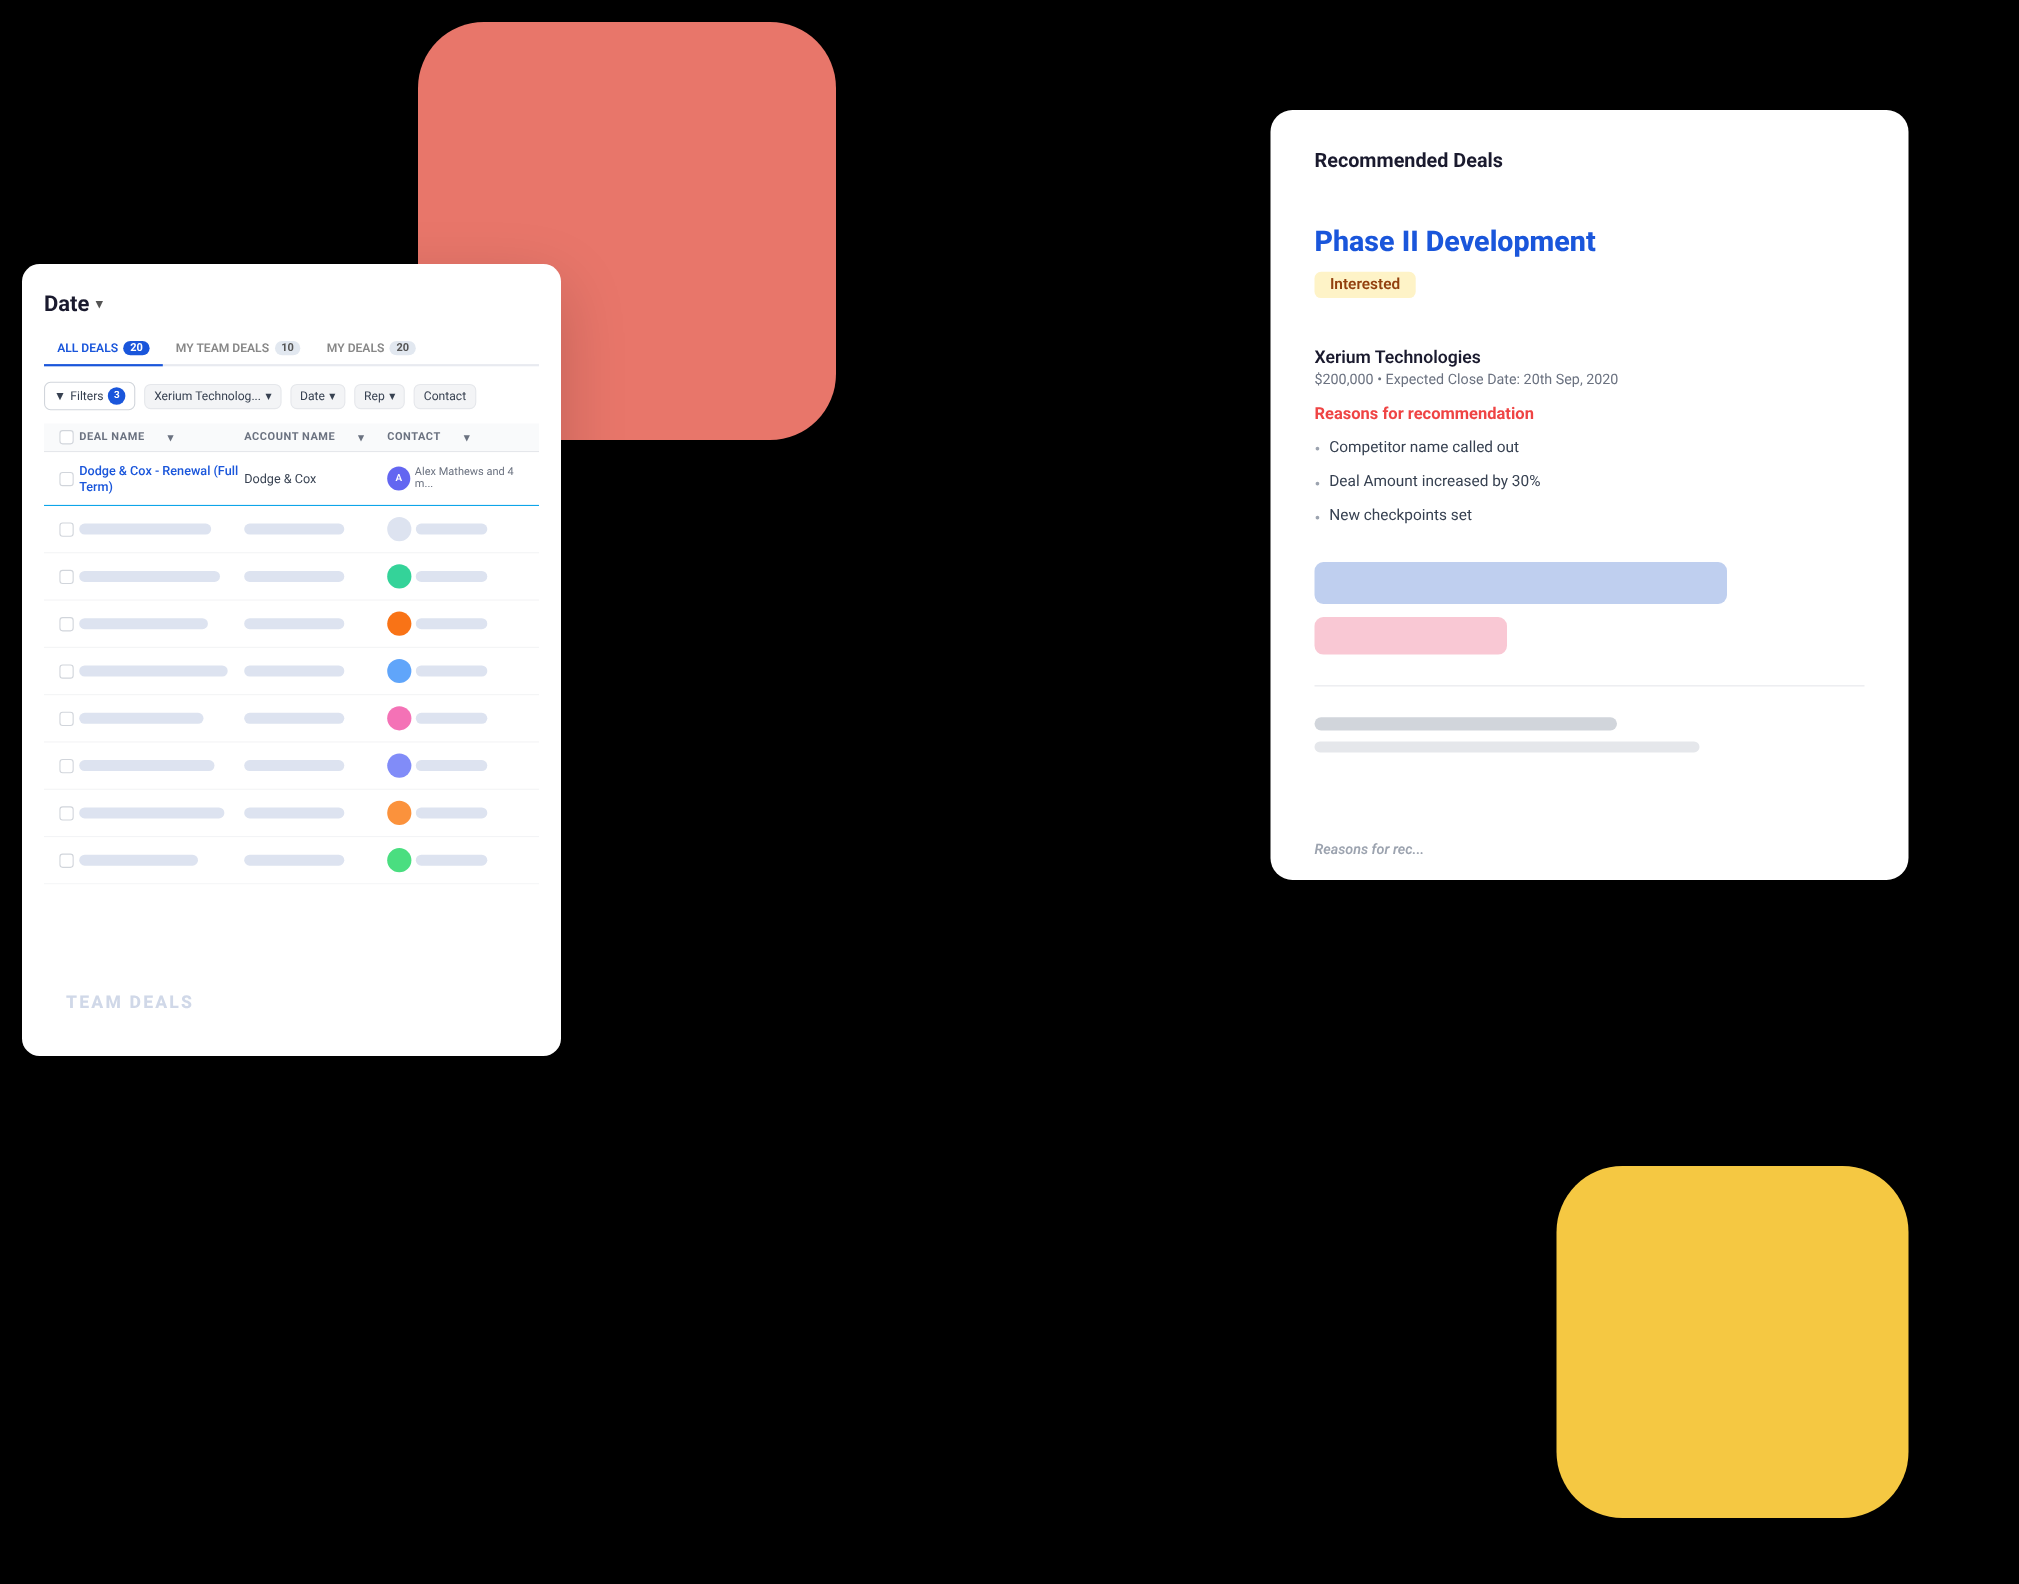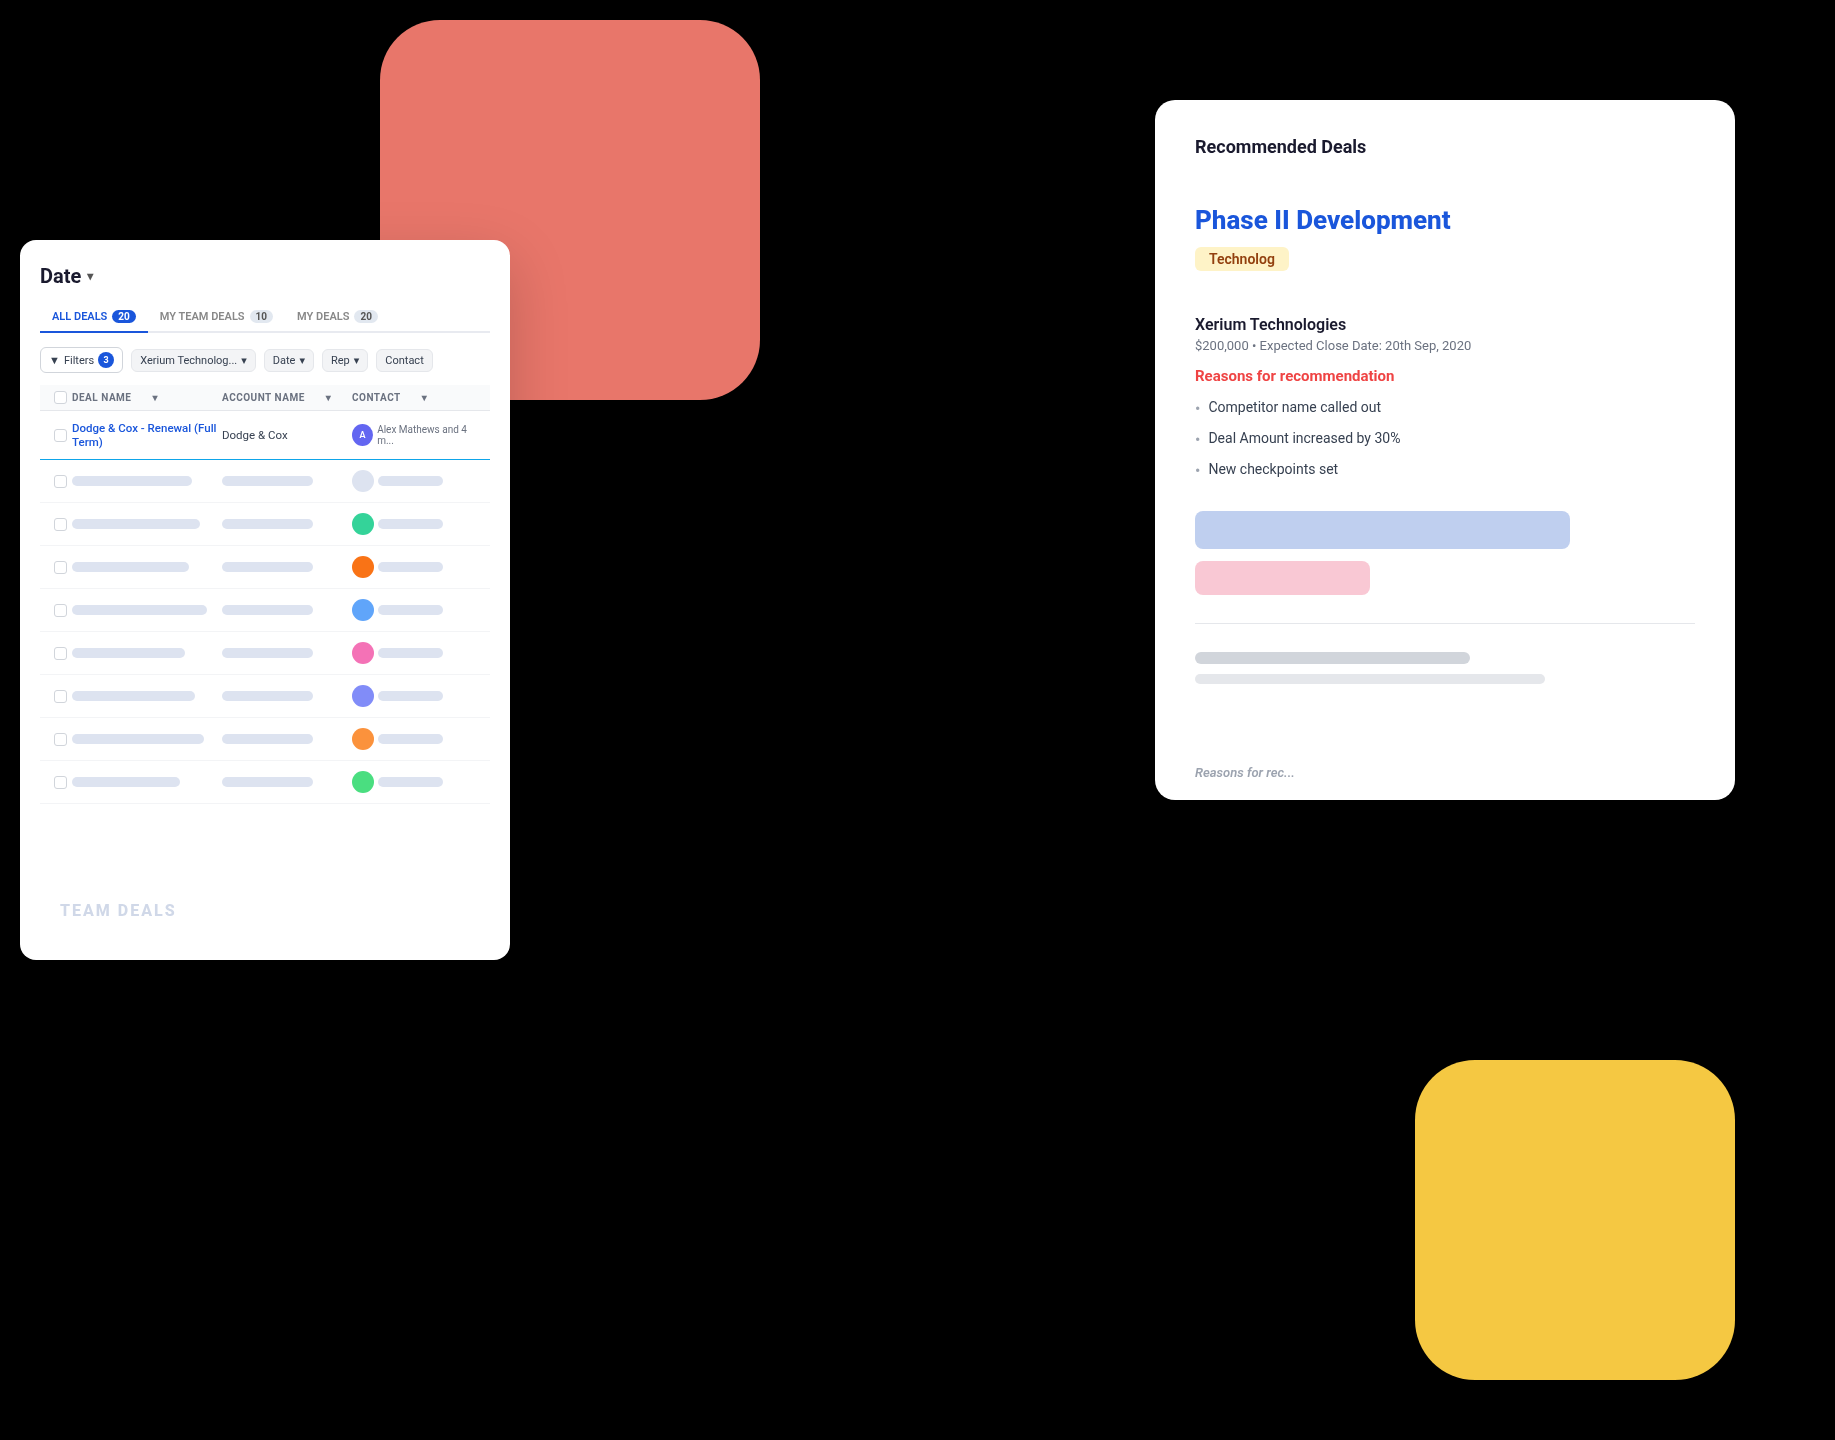--- a/index.html
+++ b/index.html
@@ -599,21 +599,21 @@
     </div>
 
     <div class="team-deals-label">TEAM DEALS</div>
   </div>
 
   <div class="recommended-card">
     <h2 class="rec-title">Recommended Deals</h2>
 
     <div class="deal-name">Phase II Development</div>
 
-    <div class="status-badge">Technolog</div>
+    <div class="status-badge">Interested</div>
 
     <div style="height:16px;"></div>
 
     <div class="company-name">Xerium Technologies</div>
     <div class="deal-meta">
       <span>$200,000</span>
       <span> • </span>
       <span>Expected Close Date:</span>
       <span>20th Sep, 2020</span>
     </div>

